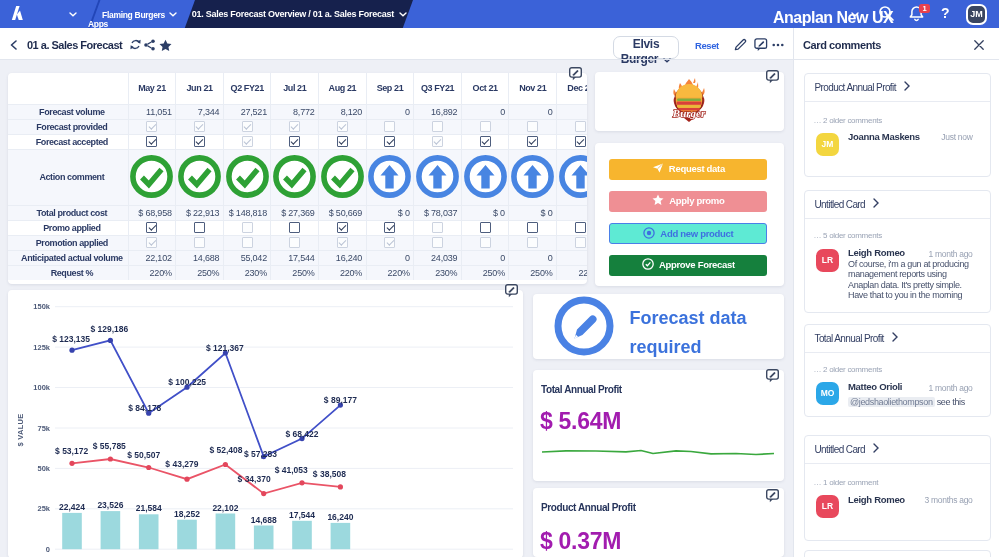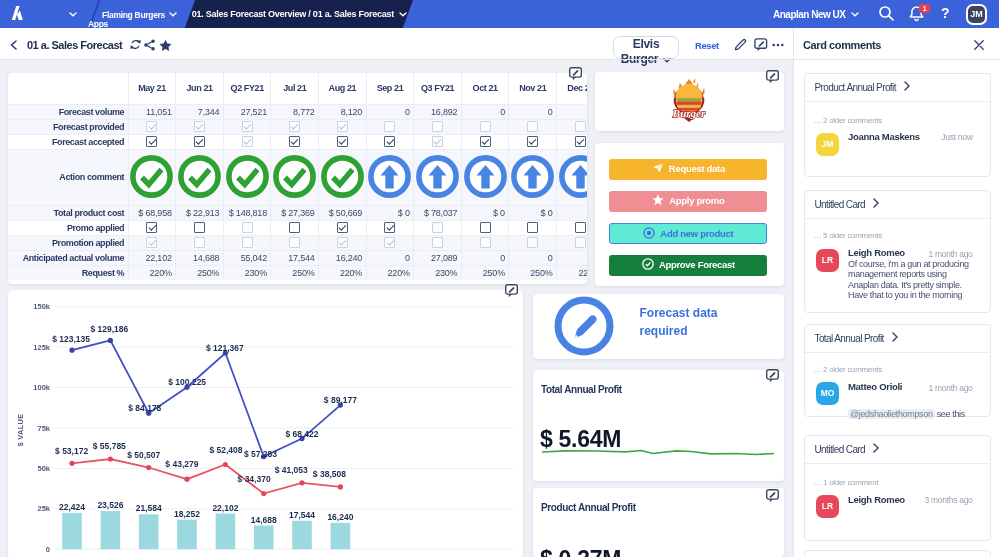--- a/index.html
+++ b/index.html
@@ -27,33 +27,33 @@
   .cname { position:absolute; left:43.5px; font-size:9.5px; letter-spacing:-0.3px; font-weight:700; color:#2a3550; }
   .ctime { position:absolute; right:17px; font-size:8.5px; letter-spacing:-0.3px; color:#98a1b3; }
   .cbody { position:absolute; left:43.5px; font-size:9px; letter-spacing:-0.35px; line-height:10.3px; color:#46506b; width:137px; }
   .pill { background:#eaedf2; border-radius:2px; color:#707b93; padding:0 2px; }
   .chev-r { display:inline-block; margin-left:8px; }
   
   .card { position:absolute; background:#fff; border-radius:4px; box-shadow:0 1px 3px rgba(25,39,80,.10); }
   
   table { border-collapse:collapse; table-layout:fixed; }
   td { padding:0; font-size:9px; letter-spacing:-0.2px; color:#3b4a68; border-right:1px solid #e9edf4; border-bottom:1px solid #e9edf4; text-align:right; padding-right:3.5px; white-space:nowrap; overflow:hidden; }
-  td.lab { text-align:right; padding-left:12px; font-weight:700; letter-spacing:-0.4px; color:#2b3a64; border-right:1px solid #e9edf4; }
+  td.lab { text-align:center; padding-left:12px; font-weight:700; letter-spacing:-0.4px; color:#2b3a64; border-right:1px solid #e9edf4; }
   tr.hdr td { font-weight:700; letter-spacing:-0.4px; color:#2b3a64; text-align:center; padding-right:0; border-bottom:1px solid #e9edf4; }
   td.c { text-align:center; padding-right:0; }
   tr.shade td { background:#f5f7fc; }
   td:last-child { border-right:none; }
   .cb { display:inline-block; width:11px; height:11px; border:1.5px solid #4e5e7e; border-radius:1px; background:#fff; position:relative; vertical-align:middle; }
   .cb.d { border-color:#ccd3e0; background:#fcfdfe; }
   .cb.k:after { content:""; position:absolute; left:1.2px; top:1.8px; width:5.5px; height:3px; border-left:1.7px solid #2e3c59; border-bottom:1.7px solid #2e3c59; transform:rotate(-45deg); }
   .cb.d.k:after { border-color:#b9c2d4; }
   
   .btn { position:absolute; left:14.9px; width:158px; height:20.5px; border-radius:3px; color:#fff; font-size:9.5px; letter-spacing:-0.3px; font-weight:700; text-align:center; line-height:20.5px; }
   .biglbl { font-size:10px; letter-spacing:-0.4px; font-weight:700; color:#27355c; }
-  .bignum { font-size:23px; letter-spacing:-0.3px; font-weight:700; color:#0f172a;margin-top:18px; }
+  .bignum { font-size:23px; letter-spacing:-0.3px; font-weight:700; color:#a21caf; }
 </style>
 </head>
 <body>
 
 <div class="abs" style="left:0;top:60px;width:793px;height:497px;background:#eef0f6;"></div>
 
 <div id="topbar">
   <div id="appdiv"></div>
   <div id="crumb"></div>
   <div id="crumb2">01. Sales Forecast Overview / 01 a. Sales Forecast
@@ -66,21 +66,21 @@
     <polygon points="6.9,8.6 10,4.4 12.8,14 8.7,14" fill="#fff"></polygon>
   </svg>
   <div class="abs tb-txt" style="left:44px;top:19px;margin-left:44px;">Apps</div>
   <svg class="abs" style="left:69px;top:12px" width="8" height="5" viewBox="0 0 8 5">
       <path d="M1 1 L4 3.8 L7 1" stroke="#fff" stroke-width="1.4" fill="none" stroke-linecap="round"></path>
     </svg>
   <div class="abs tb-txt" style="left:102px;top:9.5px;">Flaming Burgers</div>
   <svg class="abs" style="left:169px;top:12px" width="8" height="5" viewBox="0 0 8 5">
       <path d="M1 1 L4 3.8 L7 1" stroke="#fff" stroke-width="1.4" fill="none" stroke-linecap="round"></path>
     </svg>
-  <div class="abs" style="left:773px;top:9px;color:#fff;font-size:10px;font-weight:600;letter-spacing:-0.5px;">Anaplan New UX</div>
+  <div class="abs" style="left:773px;top:9px;color:#fff;font-size:16px;font-weight:600;letter-spacing:-0.5px;">Anaplan New UX</div>
   <svg class="abs" style="left:851px;top:12px" width="8" height="5" viewBox="0 0 8 5">
       <path d="M1 1 L4 3.8 L7 1" stroke="#fff" stroke-width="1.4" fill="none" stroke-linecap="round"></path>
     </svg>
   <svg class="abs" style="left:878px;top:5px" width="17" height="17" viewBox="0 0 17 17">
       <circle cx="7" cy="7" r="5" stroke="#fff" stroke-width="1.7" fill="none"></circle>
       <path d="M10.8 10.8 L15 15" stroke="#fff" stroke-width="1.7" stroke-linecap="round"></path>
     </svg>
   <svg class="abs" style="left:908px;top:5px" width="17" height="17" viewBox="0 0 17 17">
       <path d="M8.5 2 a4.6 4.6 0 0 1 4.6 4.6 v3.2 l1.6 2.2 H2.3 l1.6-2.2 v-3.2 A4.6 4.6 0 0 1 8.5 2 Z" stroke="#fff" stroke-width="1.5" fill="none" stroke-linejoin="round"></path>
       <path d="M6.8 14.3 a1.8 1.8 0 0 0 3.4 0" stroke="#fff" stroke-width="1.4" fill="none" stroke-linecap="round"></path>
@@ -279,21 +279,21 @@
           <td class="c"><span class="cb d"></span></td>
         </tr>
 <tr class="shade" style="height:15px;">
           <td class="lab">Anticipated actual volume</td>
           <td>22,102</td>
           <td>14,688</td>
           <td>55,042</td>
           <td>17,544</td>
           <td>16,240</td>
           <td>0</td>
-          <td>27,089</td>
+          <td>24,039</td>
           <td>0</td>
           <td>0</td>
           <td>0</td>
         </tr>
 <tr class="shade" style="height:15px;">
           <td class="lab" style="border-bottom:none;">Request %</td>
           <td style="border-bottom:none;">220%</td>
           <td style="border-bottom:none;">250%</td>
           <td style="border-bottom:none;">230%</td>
           <td style="border-bottom:none;">250%</td>
@@ -435,21 +435,21 @@
   </g>
 </svg>
 </div>
 
 <div class="card" style="left:532.5px;top:293.5px;width:251px;height:65px;">
   <svg class="abs" style="left:21px;top:2px" width="60" height="60" viewBox="0 0 60 60">
     <circle cx="30" cy="30" r="26" fill="none" stroke="#4a82e4" stroke-width="7"></circle>
     <path d="M20.5 42.5 L23 33.5 L36 20.5 a3.8 3.8 0 0 1 5.4 5.4 L28.4 38.9 Z" fill="#4a82e4"></path>
     <path d="M20.5 42.5 L24.2 41 L22 38.8 Z" fill="#fff"></path>
   </svg>
-  <div class="abs" style="left:107px;top:10px;font-size:12px;line-height:18px;font-weight:700;color:#3b72dc;">Forecast data<br>required</div>
+  <div class="abs" style="left:97px;top:10px;font-size:18px;line-height:29px;font-weight:700;color:#3b72dc;">Forecast data<br>required</div>
 </div>
 <div class="card" style="left:532.5px;top:369.7px;width:251px;height:111px;">
   <div class="abs biglbl" style="left:8.5px;top:14px;">Total Annual Profit</div>
   <div class="abs bignum" style="left:7.5px;top:38px;">$ 5.64M</div>
   <svg class="abs" style="left:8px;top:76px" width="234" height="12" viewBox="0 0 234 12">
     <polyline points="1,6 25,4.8 55,5 85,5.8 100,4.5 112,7.5 135,4.8 150,5.5 170,7.8 195,7.5 215,8.5 233,7.5" fill="none" stroke="#3aa83e" stroke-width="1.7"></polyline>
   </svg>
 </div>
 <div class="card" style="left:532.5px;top:488.4px;width:251px;height:69px;">
   <div class="abs biglbl" style="left:8.5px;top:14px;">Product Annual Profit</div>
@@ -505,21 +505,21 @@
 </div>
 <div class="ccard" style="top:324px;height:92.5px;">
   <div class="ctitle">Total Annual Profit<span class="chev-r"><svg width="6" height="10" viewBox="0 0 6 10">
           <path d="M1 1 L5 5 L1 9" stroke="#333f63" stroke-width="1.4" fill="none" stroke-linecap="round"></path>
         </svg></span></div>
   <div class="cdiv"></div>
   <div class="older" style="top:40px;">… 2 older comments</div>
   <div class="avatar" style="top:57px;background:#2ba7e8;">MO</div>
   <div class="cname" style="top:56px;">Matteo Orioli</div>
   <div class="ctime" style="top:57.5px;">1 month ago</div>
-  <div class="cbody" style="top:72px;margin-top:12px;"><span class="pill">@jedshaoliethompson</span> see this</div>
+  <div class="cbody" style="top:72px;"><span class="pill">@jedshaoliethompson</span> see this</div>
 </div>
 <div class="ccard" style="top:434.5px;height:106px;">
   <div class="ctitle">Untitled Card<span class="chev-r"><svg width="6" height="10" viewBox="0 0 6 10">
           <path d="M1 1 L5 5 L1 9" stroke="#333f63" stroke-width="1.4" fill="none" stroke-linecap="round"></path>
         </svg></span></div>
   <div class="cdiv"></div>
   <div class="older" style="top:42px;">… 1 older comment</div>
   <div class="avatar" style="top:59.5px;background:#e8485c;">LR</div>
   <div class="cname" style="top:58px;">Leigh Romeo</div>
   <div class="ctime" style="top:59.5px;">3 months ago</div>

